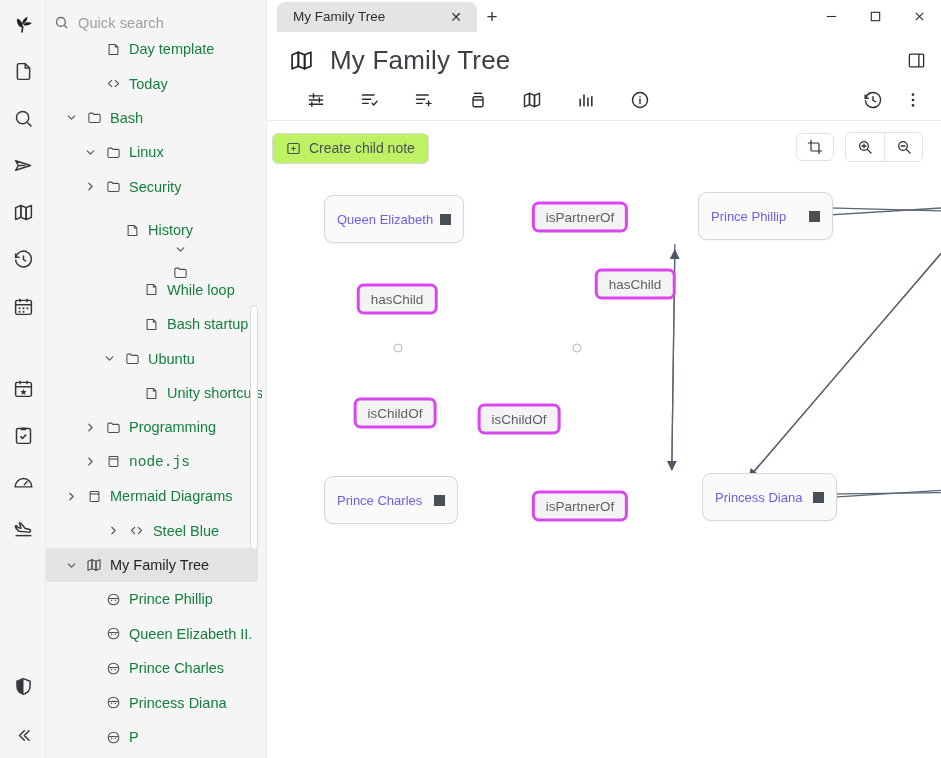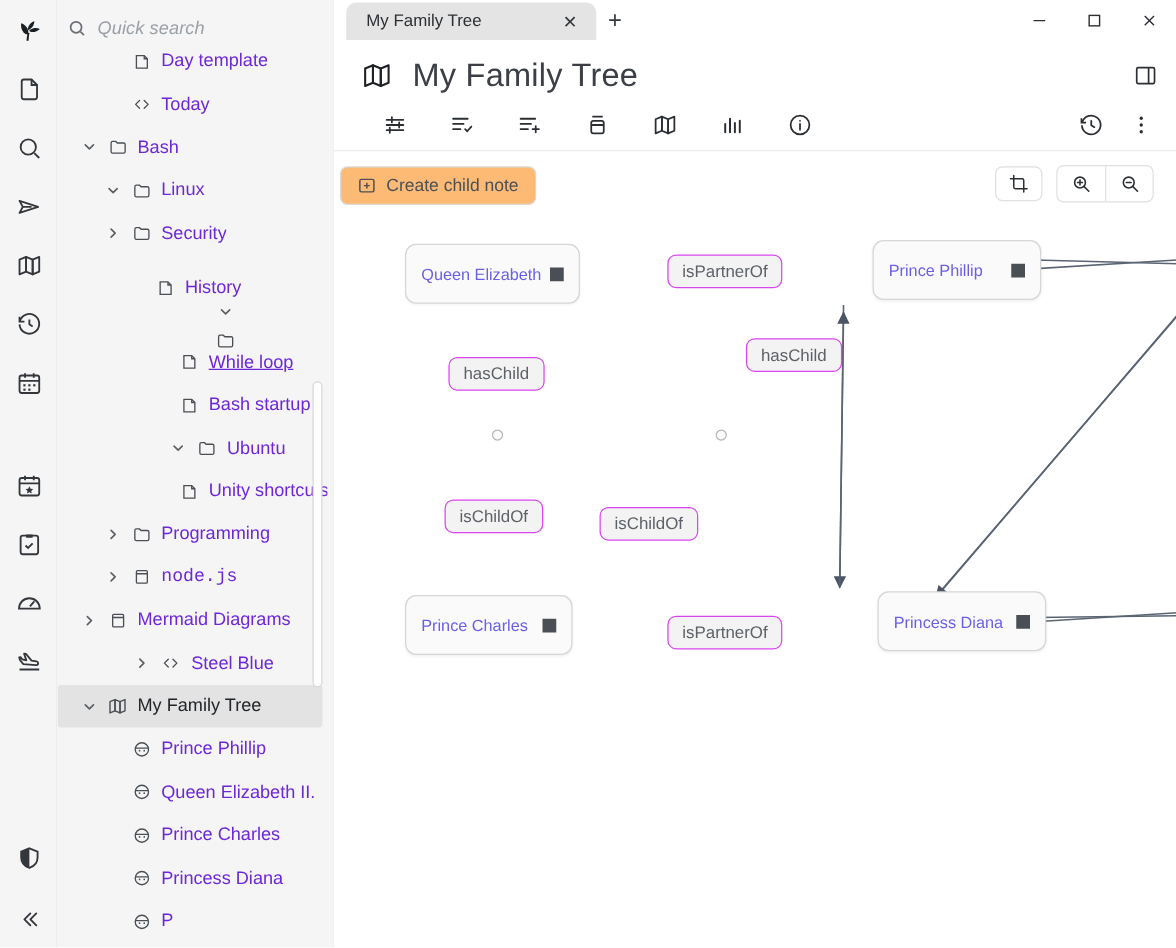--- a/index.html
+++ b/index.html
@@ -43,31 +43,31 @@
     background: #f5f5f5;
     position: relative;
     overflow: hidden;
   }
   .quick-search {
     height: 45px; display: flex; align-items: center;
     padding: 0 10px 0 8px;
     gap: 9px;
   }
   .qs-icon { color: #6a6f76; display:flex; align-items:center; }
-  .qs-text { font-size: 14.5px; color: #9aa0a6; letter-spacing: .1px; font-style: italic; }
+  .qs-text { font-size: 14.5px; color: #9aa0a6; letter-spacing: .1px; }
 
   .tree {
     position: absolute; top: 32px; left: 0; right: 0; bottom: 0;
     overflow: hidden;
   }
   .tree-row {
     height: 34.4px;
     display: flex; align-items: center;
     font-size: 14.5px;
-    color: #6d28d9;
+    color: #15803d;
     white-space: nowrap;
     padding-right: 4px;
     position: relative;
   }
   .tree-row.selected {
     background: #e3e3e3;
     color: #222529;
     border-radius: 3px;
     margin: 0 8px 0 0;
   }
@@ -171,21 +171,21 @@
     height: 54px; position: relative;
     display: flex; align-items: center;
     padding-left: 5px;
   }
   .btn-outline {
     height: 31px;
     display: inline-flex; align-items: center; gap: 8px;
     padding: 0 13px;
     border: 1px solid #d9d9d9;
     border-radius: 6px;
-    background: #fdba74;
+    background: #bef264;
     font-size: 14px;
     color: #4b5056;
   }
   .zoom-group {
     position: absolute; right: 18px; top: 11px;
     display: flex; align-items: center; gap: 11px;
   }
   .zg-single {
     width: 38px; height: 28px;
     border: 1px solid #e0e0e0; border-radius: 6px;
@@ -225,21 +225,21 @@
   }
   .gnode .gn-handle {
     width: 11px; height: 11px;
     background: #4a4f55;
     flex: 0 0 11px;
     margin-left: 6px;
   }
   .elabel {
     position: absolute;
     background: #f3f3f3;
-    border: 1px solid #d946ef;
+    border: 3px solid #d946ef;
     border-radius: 7px;
     font-size: 13.5px;
     color: #5d6268;
     padding: 5px 11px;
     white-space: nowrap;
     transform: translate(-50%,-50%);
   }
   .edot {
     position: absolute;
     width: 9px; height: 9px;
@@ -438,41 +438,41 @@
               <path d="M6 9l6 6 6-6"></path>
             </svg>
           </span>
           <span class="ti">
             <svg width="15" height="15" viewBox="0 0 24 24" fill="none" stroke="currentColor" stroke-width="1.7">
               <path d="M3 7a2 2 0 0 1 2-2h4l2 2h8a2 2 0 0 1 2 2v9a2 2 0 0 1-2 2H5a2 2 0 0 1-2-2z"></path>
             </svg>
           </span>
           <span class="tlabel">Bash scripting</span>
         </div>
-        <div class="tree-row" style="padding-left: 71px; text-decoration: underline;">
+        <div class="tree-row" style="padding-left: 71px;">
           <span class="tw"></span>
           <span class="ti">
             <svg width="15" height="15" viewBox="0 0 24 24" fill="none" stroke="currentColor" stroke-width="1.7">
               <path d="M5 4h10l4 4v12H5z"></path>
               <path d="M15 4v4h4"></path>
             </svg>
           </span>
           <span class="tlabel">While loop</span>
         </div>
         <div class="tree-row" style="padding-left: 71px;">
           <span class="tw"></span>
           <span class="ti">
             <svg width="15" height="15" viewBox="0 0 24 24" fill="none" stroke="currentColor" stroke-width="1.7">
               <path d="M5 4h10l4 4v12H5z"></path>
               <path d="M15 4v4h4"></path>
             </svg>
           </span>
           <span class="tlabel">Bash startup</span>
         </div>
-        <div class="tree-row" style="padding-left: 52px; justify-content: center;">
+        <div class="tree-row" style="padding-left: 52px;">
           <span class="tw">
             <svg width="13" height="13" viewBox="0 0 24 24" fill="none" stroke="currentColor" stroke-width="2.4" stroke-linecap="round" stroke-linejoin="round">
               <path d="M6 9l6 6 6-6"></path>
             </svg>
           </span>
           <span class="ti">
             <svg width="15" height="15" viewBox="0 0 24 24" fill="none" stroke="currentColor" stroke-width="1.7">
               <path d="M3 7a2 2 0 0 1 2-2h4l2 2h8a2 2 0 0 1 2 2v9a2 2 0 0 1-2 2H5a2 2 0 0 1-2-2z"></path>
             </svg>
           </span>

